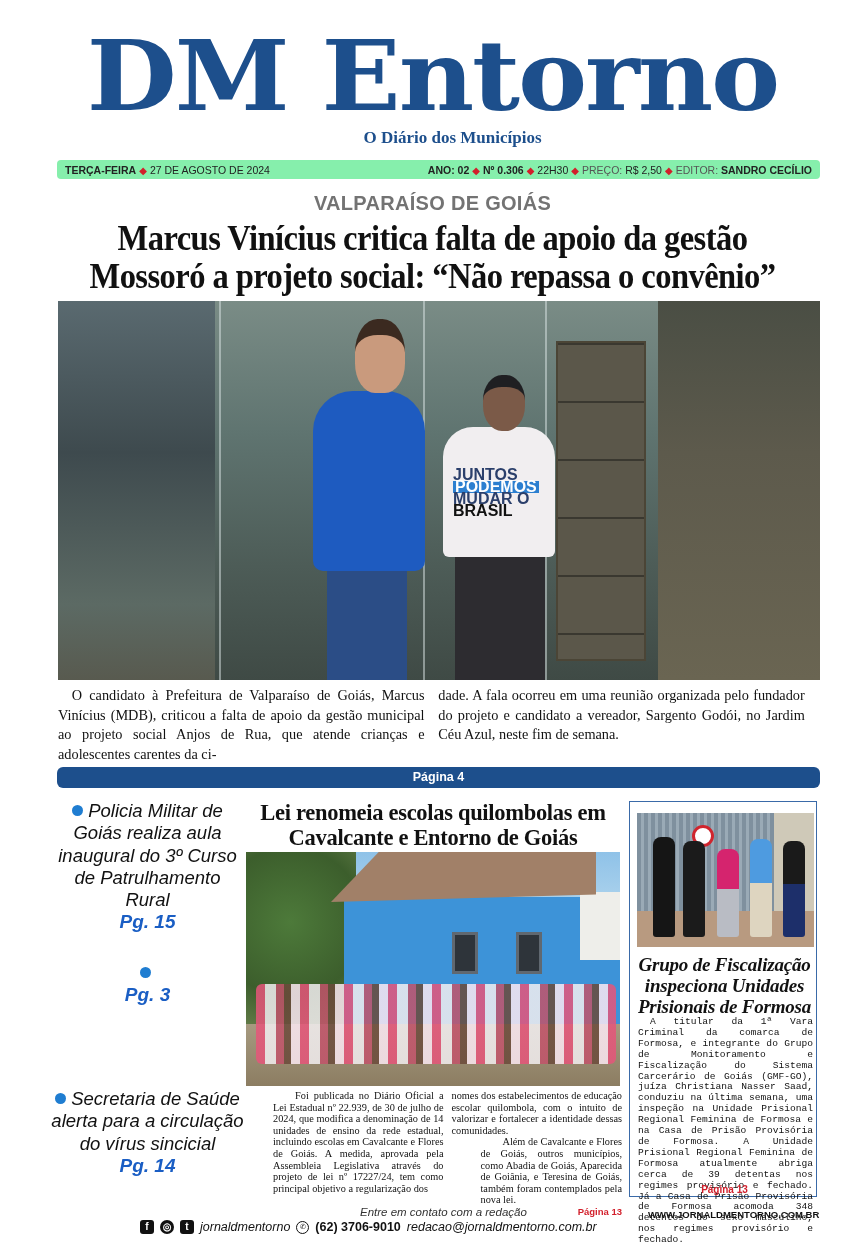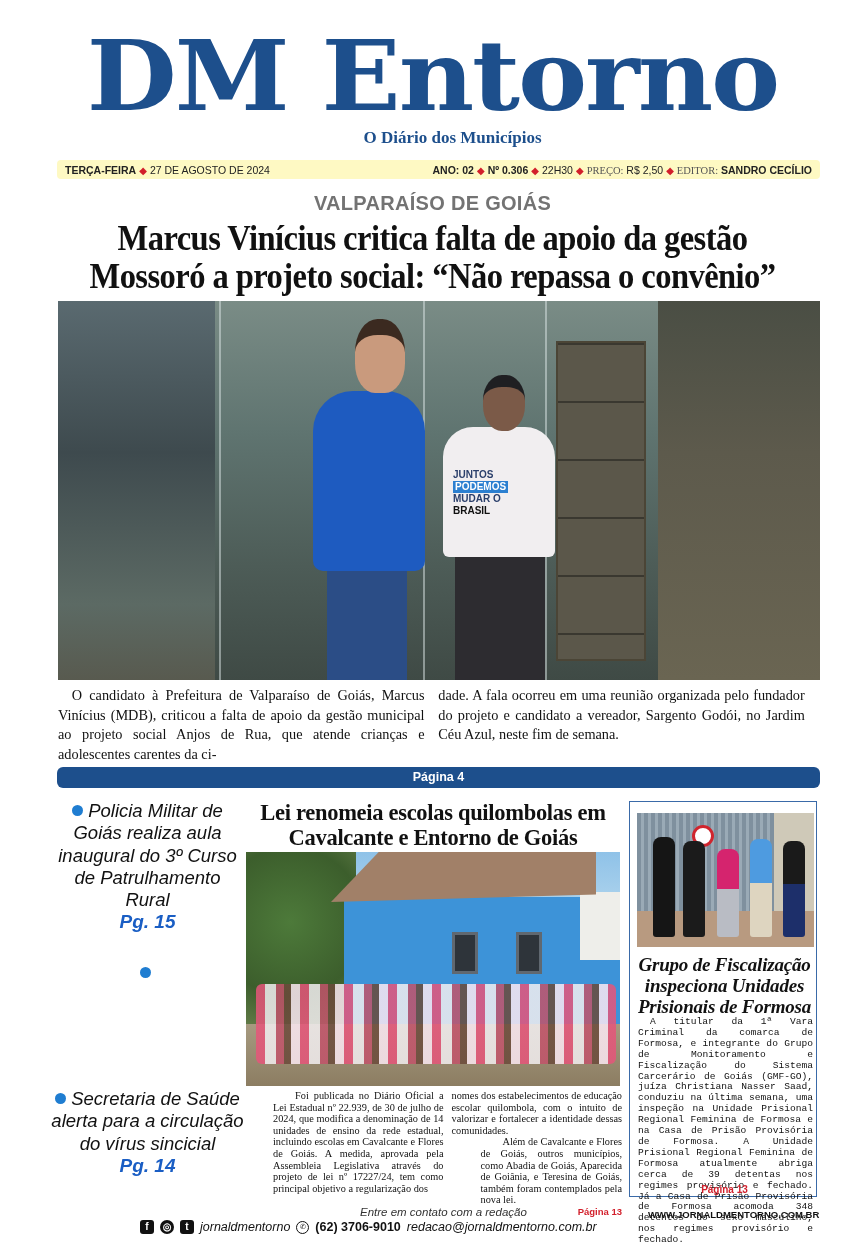--- a/index.html
+++ b/index.html
@@ -3,42 +3,42 @@
 <meta charset="utf-8">
 <style>
   * { box-sizing: border-box; margin: 0; padding: 0; }
   html, body { width: 865px; height: 1256px; background: #ffffff; overflow: hidden; }
   body { position: relative; font-family: "Liberation Sans", sans-serif; color: #111; }
 
   .masthead { position: absolute; left: 0; top: 28px; width: 865px; text-align: center; }
   .logo { font-family: "DejaVu Serif", serif; font-weight: bold; color: #1d4f8c; font-size: 98px; line-height: 96px; letter-spacing: -2px; transform: scaleX(1.06); transform-origin: center; }
   .tagline { font-family: "Liberation Serif", serif; font-weight: bold; color: #1d4f8c; font-size: 17px; margin-top: 4px; padding-left: 40px; }
 
-  .infobar { position: absolute; left: 57px; top: 160px; width: 763px; height: 19px; background: #fef9c3; border-radius: 4px; display: flex; justify-content: space-between; align-items: center; padding: 0 8px; font-size: 10.5px; color: #222; }
+  .infobar { position: absolute; left: 57px; top: 160px; width: 763px; height: 19px; background: #86efac; border-radius: 4px; display: flex; justify-content: space-between; align-items: center; padding: 0 8px; font-size: 10.5px; color: #222; }
   .infobar .b { font-weight: bold; }
-  .infobar .light { color: #555; font-family: Liberation Serif, serif; }
+  .infobar .light { color: #555; }
   .diamond { color: #d21f2b; font-size: 10px; margin: 0 3px; }
 
   .kicker { position: absolute; top: 192px; left: 0; width: 865px; text-align: center; color: #737373; font-weight: bold; font-size: 20px; letter-spacing: 0.3px; }
   .headline { position: absolute; top: 220px; left: 40px; width: 785px; text-align: center; font-family: "Liberation Serif", serif; font-weight: bold; font-size: 35px; line-height: 38px; letter-spacing: -0.6px; transform: scaleX(0.93); transform-origin: center; }
 
   .main-photo { position: absolute; left: 58px; top: 301px; width: 762px; height: 379px; overflow: hidden; background: #2f3b3a; }
   .blur-side { position: absolute; top: 0; height: 100%; background: linear-gradient(180deg,#3d4a47 0%,#55625e 40%,#4a4f44 100%); }
   .blur-left { left: 0; width: 157px; background: linear-gradient(180deg,#5a6a70 0%,#3e4a4e 40%,#5c6a64 80%,#585a4f 100%); }
   .blur-right { right: 0; width: 162px; background: linear-gradient(180deg,#4a4e44 0%,#5d5a4c 40%,#6a6552 100%); }
   .scene { position: absolute; left: 157px; top: 0; width: 443px; height: 100%; background: linear-gradient(180deg,#7a8c86 0%,#5f7470 35%,#4d5c57 70%,#3f4a45 100%); }
   .glass-line { position: absolute; top: 0; width: 2px; height: 100%; background: rgba(220,230,230,0.5); }
   .shelf { position: absolute; right: 12px; top: 40px; width: 90px; height: 320px; border: 2px solid #4b4536; background: repeating-linear-gradient(180deg,#3a3830 0 2px,#5b574a 2px 58px); }
   .person1-shirt { position: absolute; left: 98px; top: 90px; width: 112px; height: 180px; background: #1e5bc0; border-radius: 40px 40px 10px 10px; }
   .person1-head { position: absolute; left: 140px; top: 18px; width: 50px; height: 74px; background: #c99a7d; border-radius: 45% 45% 40% 40%; border-top: 16px solid #3b2a20; }
   .person1-legs { position: absolute; left: 112px; top: 268px; width: 80px; height: 111px; background: #2b4d86; }
   .person2-shirt { position: absolute; left: 228px; top: 126px; width: 112px; height: 130px; background: #f1eef0; border-radius: 30px 30px 6px 6px; }
   .person2-head { position: absolute; left: 268px; top: 74px; width: 42px; height: 56px; background: #7b5a48; border-radius: 45%; border-top: 12px solid #1f1f22; }
   .person2-legs { position: absolute; left: 240px; top: 256px; width: 90px; height: 123px; background: #2d2c30; }
-  .shirt-text { position: absolute; left: 238px; top: 168px; width: 90px; font-size: 10px; font-weight: bold; color: #2b3f6b; line-height: 12px; }
+  .shirt-text { position: absolute; left: 238px; top: 168px; width: 90px; font-size: 16px; font-weight: bold; color: #2b3f6b; line-height: 12px; }
 
   .lead { position: absolute; top: 686px; left: 58px; width: 762px; display: flex; gap: 14px; font-family: "Liberation Serif", serif; font-size: 14.6px; line-height: 19.5px; text-align: justify; transform: scaleX(0.98); transform-origin: left; }
   .lead p { width: 374px; }
   .lead p.first { text-indent: 14px; }
 
   .pagebar { position: absolute; top: 767px; left: 57px; width: 763px; height: 21px; background: #1d4f8c; border-radius: 6px; color: #fff; font-weight: bold; font-size: 12.5px; text-align: center; line-height: 21px; }
 
   .teasers { position: absolute; left: 50px; top: 800px; width: 195px; }
   .teaser { text-align: center; font-style: italic; font-size: 18.5px; line-height: 22.3px; color: #111; position: absolute; left: 0; width: 195px; }
   .teaser .dot { display: inline-block; width: 11px; height: 11px; border-radius: 50%; background: #1f7dd1; margin-right: 5px; vertical-align: 1px; }
@@ -130,20 +130,21 @@
 
 <div class="pagebar">Página 4</div>
 
 <aside class="teasers">
   <div class="teaser" style="top:0">
     <span class="dot"></span><span>Policia Militar de Goiás realiza aula inaugural do 3º Curso de Patrulhamento Rural</span>
     <span class="pg">Pg. 15</span>
   </div>
   <div class="teaser" style="top:162px">
     <span class="dot"></span>
+    <span class="pg">Pg. 3</span>
   </div>
   <div class="teaser" style="top:288px">
     <span class="dot"></span><span>Secretaria de Saúde alerta para a circulação do vírus sincicial</span>
     <span class="pg">Pg. 14</span>
   </div>
 </aside>
 
 <section class="center-story">
   <h2 class="center-title">Lei renomeia escolas quilombolas em Cavalcante e Entorno de Goiás</h2>
   <div class="school-photo" title="Children holding hands in a circle in front of a blue school building">

